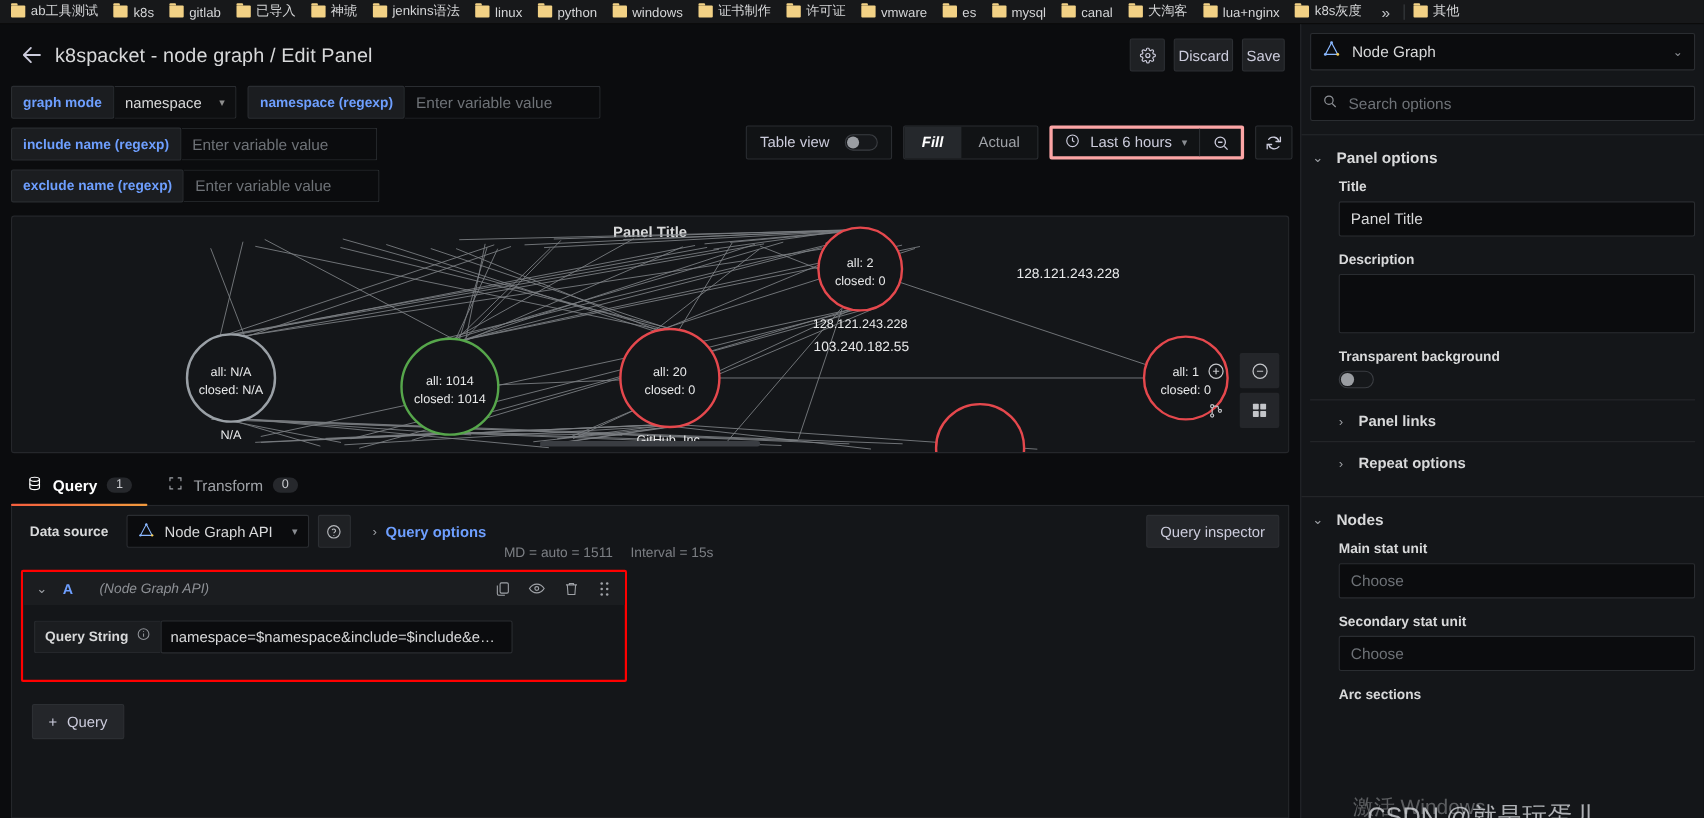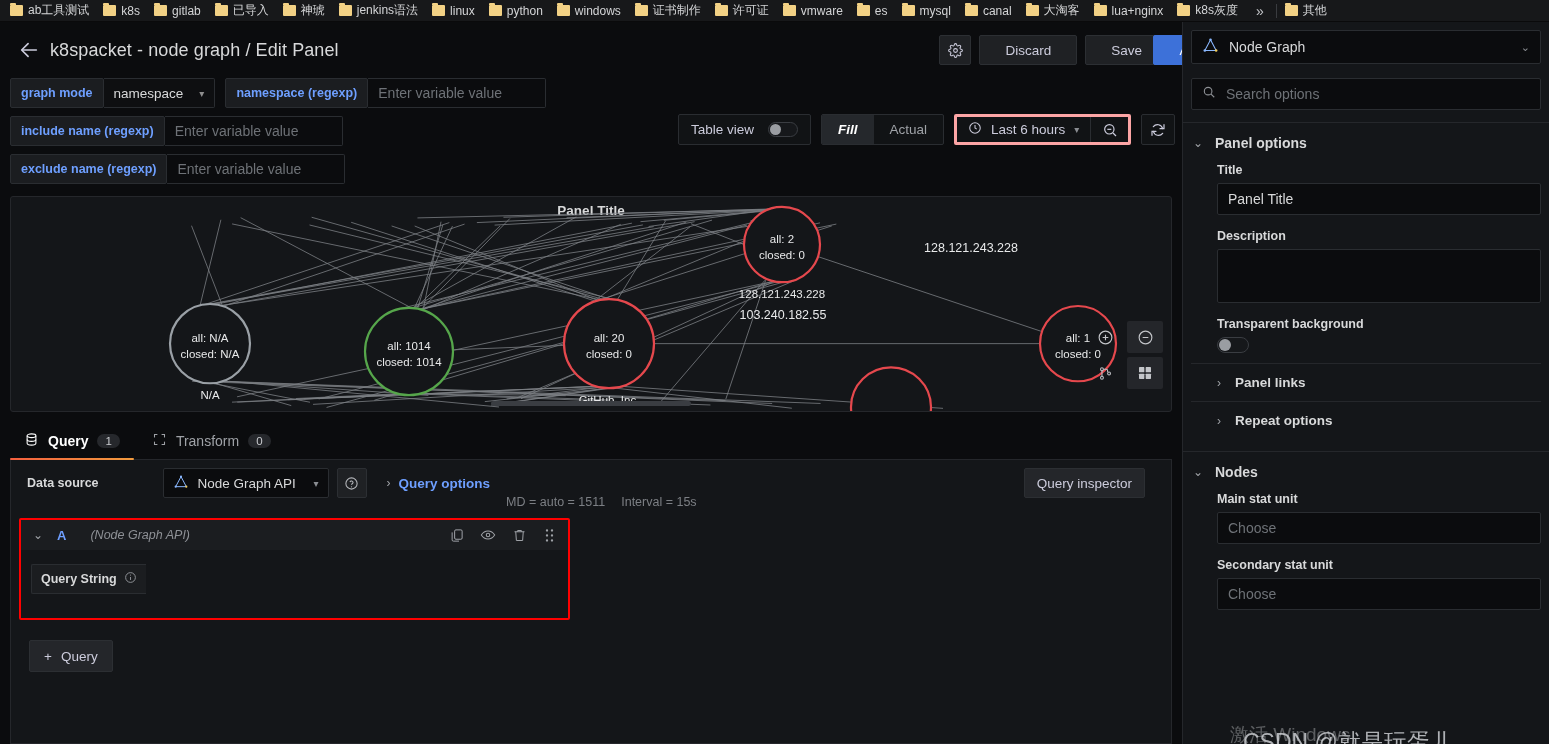--- a/index.html
+++ b/index.html
@@ -96,21 +96,21 @@
     font-weight: 400;
     letter-spacing: .1px;
   }
   #header-actions {
     margin-left: auto;
     display: flex; align-items: center; gap: 8px;
     padding-right: 0;
   }
   .hdr-btn {
     height: 30px;
-    padding: 0 25px;
+    padding: 0 3px;
     background: #1f2124;
     border: 1px solid #2c2f33;
     border-radius: 2px;
     color: #ccccdc;
     font-size: 13.5px;
     display: flex; align-items: center; justify-content: center;
     cursor: pointer;
   }
   .hdr-btn.icon-only { width: 32px; padding: 0; }
   .hdr-btn.primary {
@@ -366,21 +366,20 @@
   #ds-picker {
     height: 30px;
     min-width: 166px;
     background: #0b0c0e;
     border: 1px solid #2a2d31;
     border-radius: 2px;
     display: flex; align-items: center; gap: 9px;
     padding: 0 9px;
     font-size: 13.5px; color: #d8d9da;
     cursor: pointer;
-    margin-left: 48px;
   }
   #ds-picker .caret { margin-left: auto; color: #8a8d92; font-size: 10px; }
   #ds-help {
     width: 30px; height: 30px;
     background: #1f2124;
     border: 1px solid #2c2f33;
     border-radius: 2px;
     display: flex; align-items: center; justify-content: center;
     color: #b5b7bb;
     cursor: pointer;
@@ -397,21 +396,20 @@
     margin-left: auto;
     height: 30px;
     padding: 0 12px;
     background: #24262a;
     border: 1px solid #2c2f33;
     border-radius: 2px;
     color: #ccccdc;
     font-size: 13.5px;
     display: flex; align-items: center;
     cursor: pointer;
-    margin-right: 18px;
   }
 
   
   #query-row-wrap {
     margin: 12px 0 0 0;
     padding: 0 8px;
   }
   #query-row {
     border: 2px solid #ff0000;
     border-radius: 2px;
@@ -1010,20 +1008,21 @@
             <div id="qs-label-box">
               <span id="qs-label">Query String</span>
               <span id="qs-info">
                 <svg width="13" height="13" viewBox="0 0 24 24" fill="none" stroke="currentColor" stroke-width="1.8">
                     <circle cx="12" cy="12" r="9"></circle>
                     <line x1="12" y1="11" x2="12" y2="16.5"></line>
                     <circle cx="12" cy="7.6" r="1" fill="currentColor" stroke="none"></circle>
                   </svg>
               </span>
             </div>
+            <div id="qs-input">namespace=$namespace&amp;include=$include&amp;e…</div>
           </div>
         </div>
         <div id="add-query-btn">
           <span>+</span>
           <span>Query</span>
         </div>
       </div>
     </div>
   </div>
 
@@ -1086,20 +1085,23 @@
         <span class="opt-section-title">Nodes</span>
       </div>
       <div class="opt-field">
         <div class="opt-label">Main stat unit</div>
         <div class="opt-input placeholder">Choose</div>
       </div>
       <div class="opt-field">
         <div class="opt-label">Secondary stat unit</div>
         <div class="opt-input placeholder">Choose</div>
       </div>
+      <div class="opt-field">
+        <div class="opt-label">Arc sections</div>
+      </div>
     </div>
   </div>
 
   <div id="win-watermark">
     <div>激活 Windows</div>
 
   </div>
   <div id="csdn-watermark">CSDN @就是玩蛋儿</div>
 </div>
 

